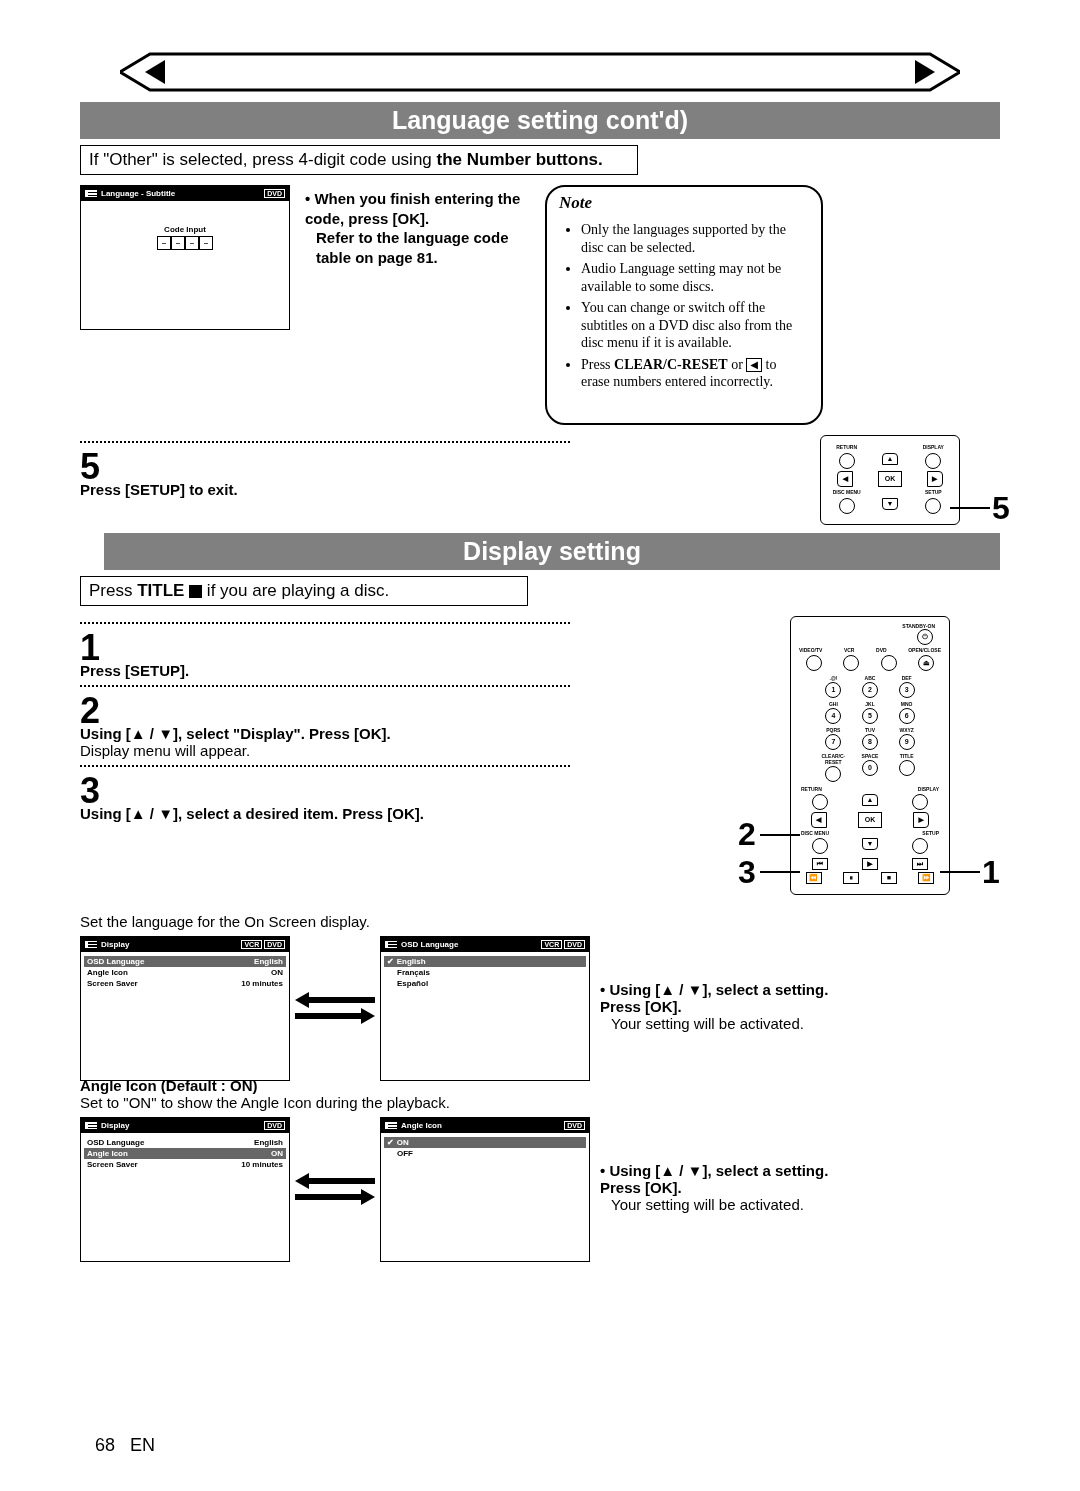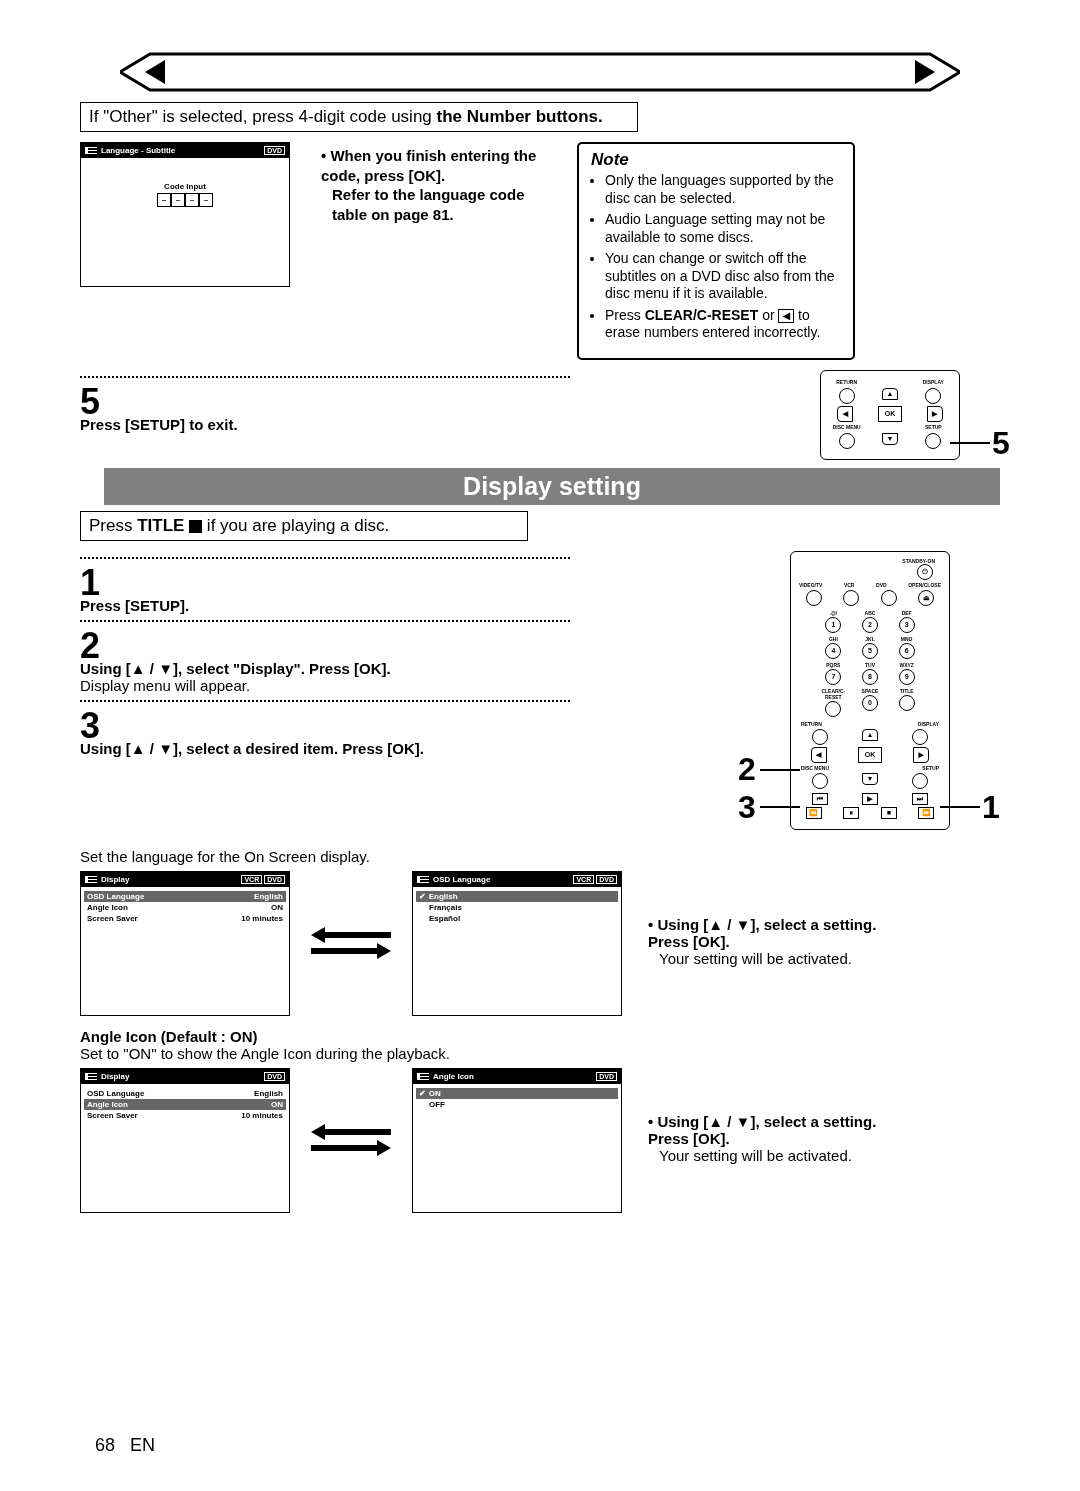--- a/index.html
+++ b/index.html
@@ -39,21 +39,21 @@
   }
   .intro-box {
     border: 1px solid #000;
     padding: 4px 8px;
     font-size: 17px;
     margin-bottom: 10px;
     display: inline-block;
   }
   .row {
     display: flex;
-    gap: 16px;
+    gap: 0;
   }
 
   
   .osd {
     border: 1.5px solid #000;
     width: 210px;
     height: 145px;
     position: relative;
     font-size: 8px;
     font-weight: bold;
@@ -109,27 +109,28 @@
     font-weight: bold;
     line-height: 1.3;
   }
   .instr-sub {
     font-size: 15px;
     font-weight: normal;
   }
 
   .note-box {
     border: 2px solid #000;
-    border-radius: 5px;
-    padding: 6px 12px 12px 12px;
+    border-radius: 20px;
+    padding: 6px 12px 24px 12px;
     font-size: 14px;
     width: 250px;
+    font-family: Liberation Serif, serif;
   }
   .note-title { font-style: italic; font-weight: bold; font-size:17px; margin-bottom:2px;}
-  .note-box ul { margin:0; padding-left: 14px;}
+  .note-box ul { margin:8px; padding-left: 14px;}
   .note-box li { margin-bottom:4px; line-height:1.25;}
   .sym{display:inline-block;border:1px solid #000;font-size:10px;padding:0 3px;line-height:12px;vertical-align:middle;}
 
   .step-num {
     font-size: 36px;
     font-weight: bold;
     line-height: 1;
   }
   .dotted {
     border: none;
@@ -192,20 +193,21 @@
   
   <div class="title-banner">
     <svg width="840" height="44" viewBox="0 0 840 44">
       <polygon points="0,22 30,4 810,4 840,22 810,40 30,40" fill="none" stroke="#000" stroke-width="3"></polygon>
       <polygon points="25,22 45,10 45,34" fill="#000"></polygon>
       <polygon points="815,22 795,10 795,34" fill="#000"></polygon>
     </svg>
   </div>
 
   
+  <div class="section-bar">Language setting cont'd)</div>
 
   <div class="intro-box" style="width:540px;">
     <span>If "Other" is selected, press 4-digit code using </span><b>the Number buttons.</b>
   </div>
 
   <div class="row" style="margin-bottom:10px;">
 
     <div style="width:225px;">
       <div class="osd">
         <div class="hdr">
@@ -500,21 +502,21 @@
         </div>
       </div>
       <div style="width:230px;padding-left:10px;">
         <div class="step-text">• <span>Using [▲ / ▼], select a setting. Press [OK].</span></div>
         <div class="instr-sub" style="margin-left:11px;">Your setting will be activated.</div>
       </div>
     </div>
   </div>
 
   
-  <div style="margin-top:16px;">
+  <div style="">
     <div class="step-text">Angle Icon (Default : ON)</div>
     <div class="instr-sub" style="margin-bottom:6px;">Set to "ON" to show the Angle Icon during the playback.</div>
     <div class="row" style="align-items:center;">
       <div class="osd">
         <div class="hdr">
           <span class="hdr-left">
               <span class="menu-icon"></span>
               <span>Display</span>
             </span>
           <span class="hdr-right"><span>DVD</span></span>

